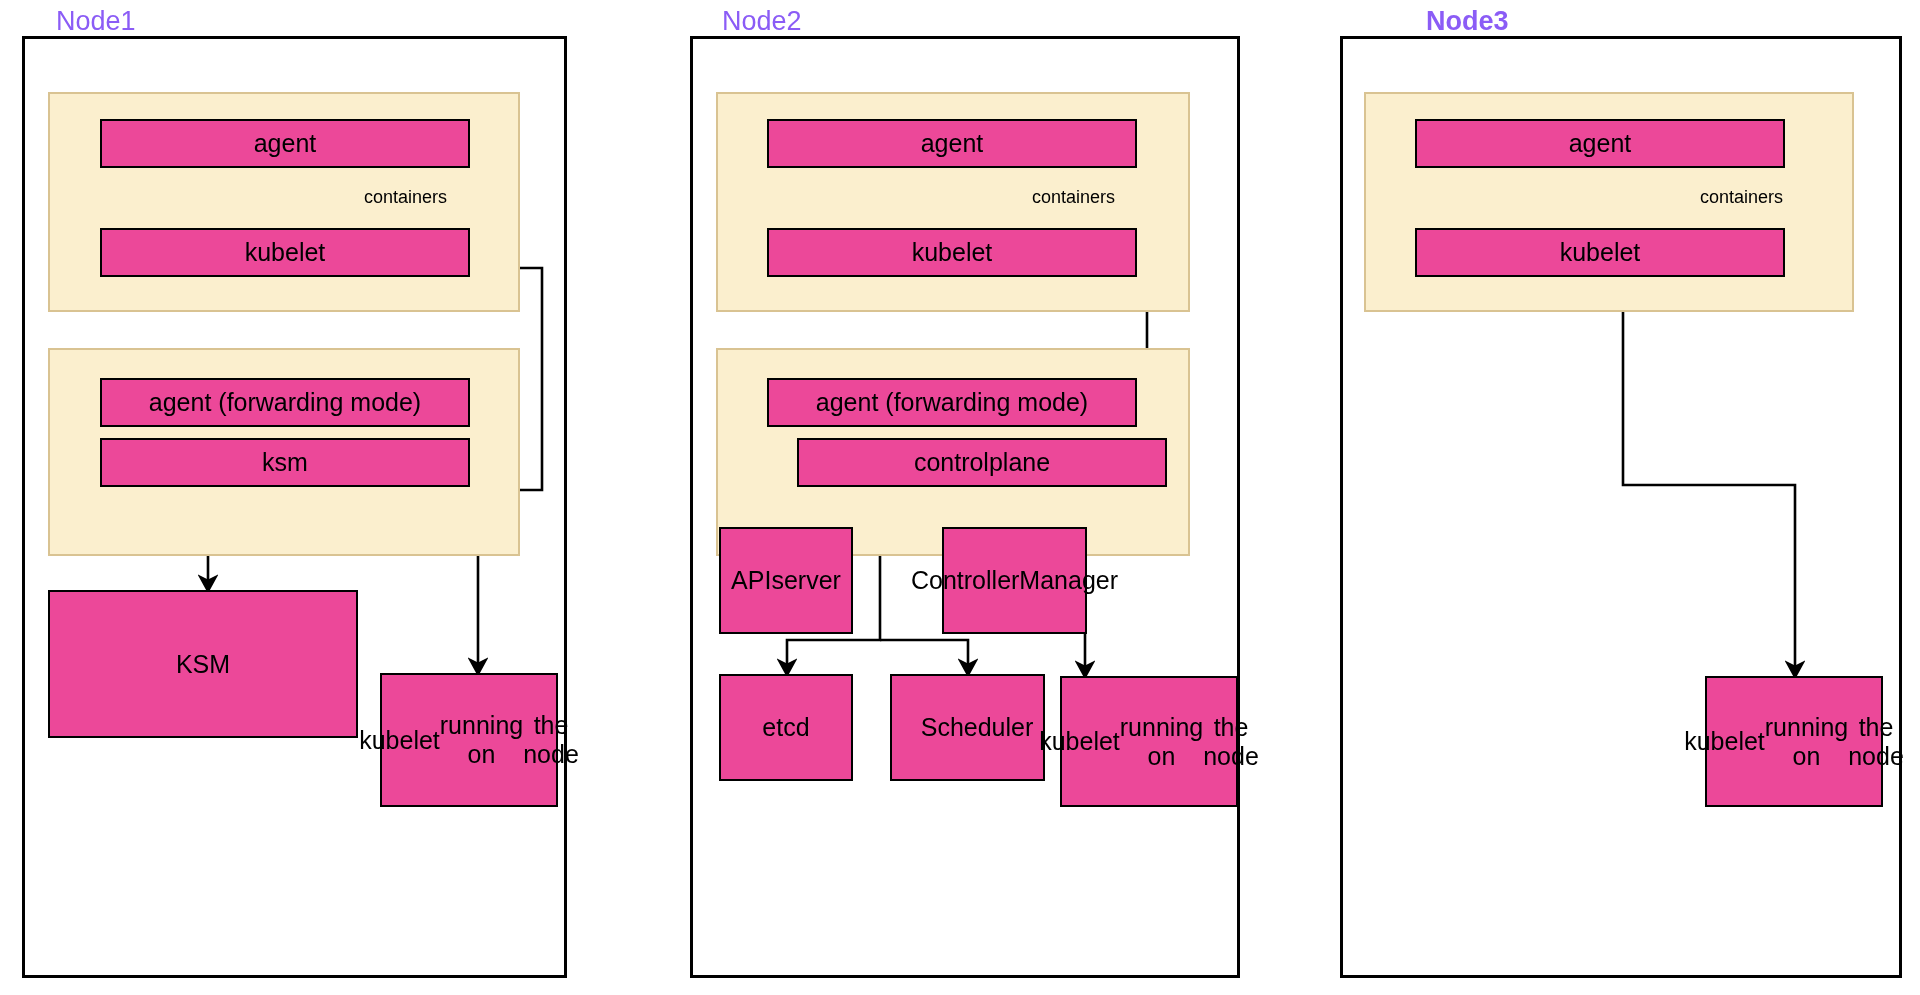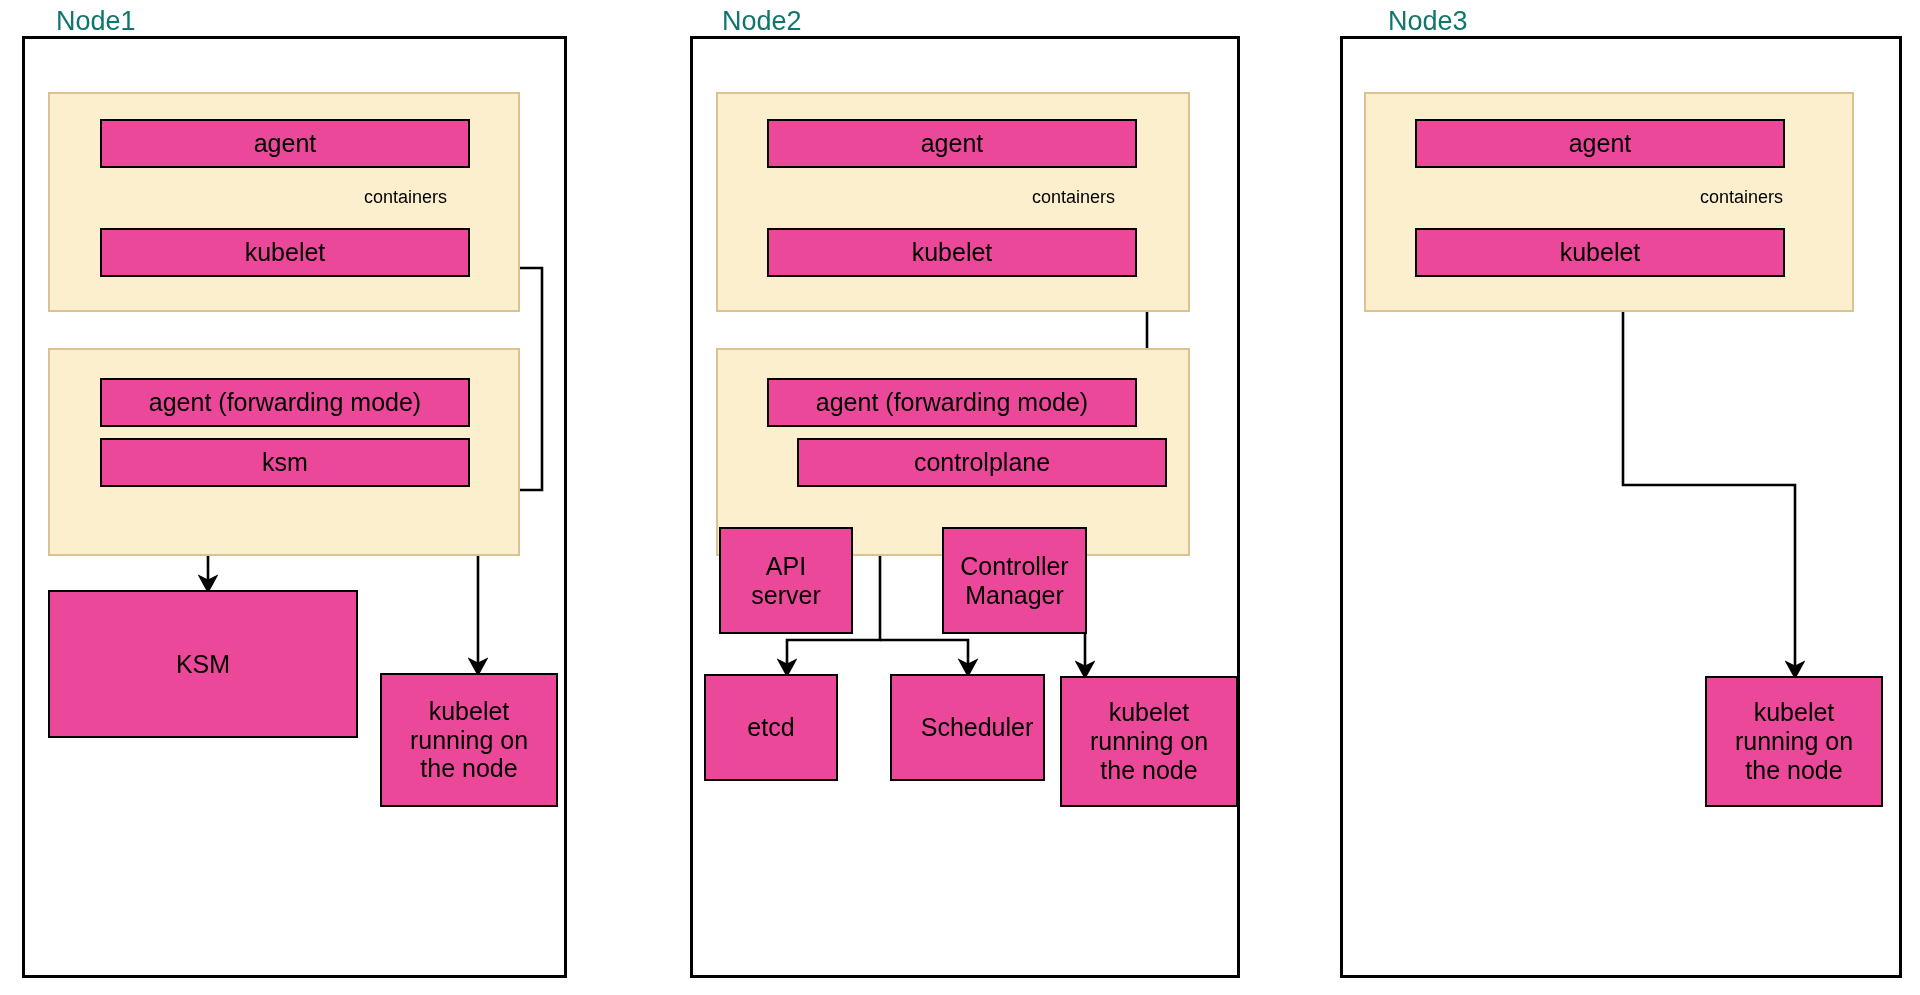--- a/index.html
+++ b/index.html
@@ -30,21 +30,21 @@
   
   .node-frame {
     position: absolute;
     border: 3px solid #000000;
     background: transparent;
     box-sizing: border-box;
   }
   .node-title {
     position: absolute;
     font-size: 27px;
-    color: #0f766e;
+    color: #8b5cf6;
     white-space: nowrap;
     line-height: 1;
   }
   
   .container-group {
     position: absolute;
     background: #fbefce;
     border: 2px solid #d9c392;
     box-sizing: border-box;
   }
@@ -63,21 +63,21 @@
     box-sizing: border-box;
     display: flex;
     align-items: center;
     justify-content: center;
     text-align: center;
     font-size: 25px;
     color: #000000;
     line-height: 1.15;
     padding: 2px 4px;
   }
-  .box.multi { flex-direction: column; text-align: right; }
+  .box.multi { flex-direction: row; }
 </style>
 </head>
 <body>
 
 <div id="canvas">
 
   <svg class="layer" viewBox="0 0 1920 995" xmlns="http://www.w3.org/2000/svg">
     <defs>
       <marker id="arrow" viewBox="0 0 12 12" refX="9" refY="6" markerWidth="8" markerHeight="8" orient="auto-start-reverse">
         <path d="M 0 0 L 11 6 L 0 12 L 3 6 z" fill="#000000"></path>
@@ -150,31 +150,31 @@
   <div class="box multi" style="left:719px; top:527px; width:134px; height:107px;">
     <span>API</span>
     <span>server</span>
   </div>
 
   <div class="box multi" style="left:942px; top:527px; width:145px; height:107px;">
     <span>Controller</span>
     <span>Manager</span>
   </div>
 
-  <div class="box" style="left:704px; top:674px; width:134px; height:107px;">etcd</div>
+  <div class="box" style="left:719px; top:674px; width:134px; height:107px;">etcd</div>
 
   <div class="box" style="left:890px; top:674px; width:155px; height:107px;padding-left:23px;">Scheduler</div>
 
   <div class="box multi" style="left:1060px; top:676px; width:178px; height:131px;">
     <span>kubelet</span>
     <span>running on</span>
     <span>the node</span>
   </div>
 
-  <div class="node-title" style="left:1388px; top:8px;">Node3</div>
+  <div class="node-title" style="left:1426px; top:8px;font-weight:bold;">Node3</div>
   <div class="node-frame" style="left:1340px; top:36px; width:562px; height:942px;"></div>
 
   <div class="container-group" style="left:1364px; top:92px; width:490px; height:220px;"></div>
   <div class="containers-label" style="left:1700px; top:188px;">containers</div>
   <div class="box" style="left:1415px; top:119px; width:370px; height:49px;">agent</div>
   <div class="box" style="left:1415px; top:228px; width:370px; height:49px;">kubelet</div>
 
   <div class="box multi" style="left:1705px; top:676px; width:178px; height:131px;">
     <span>kubelet</span>
     <span>running on</span>

